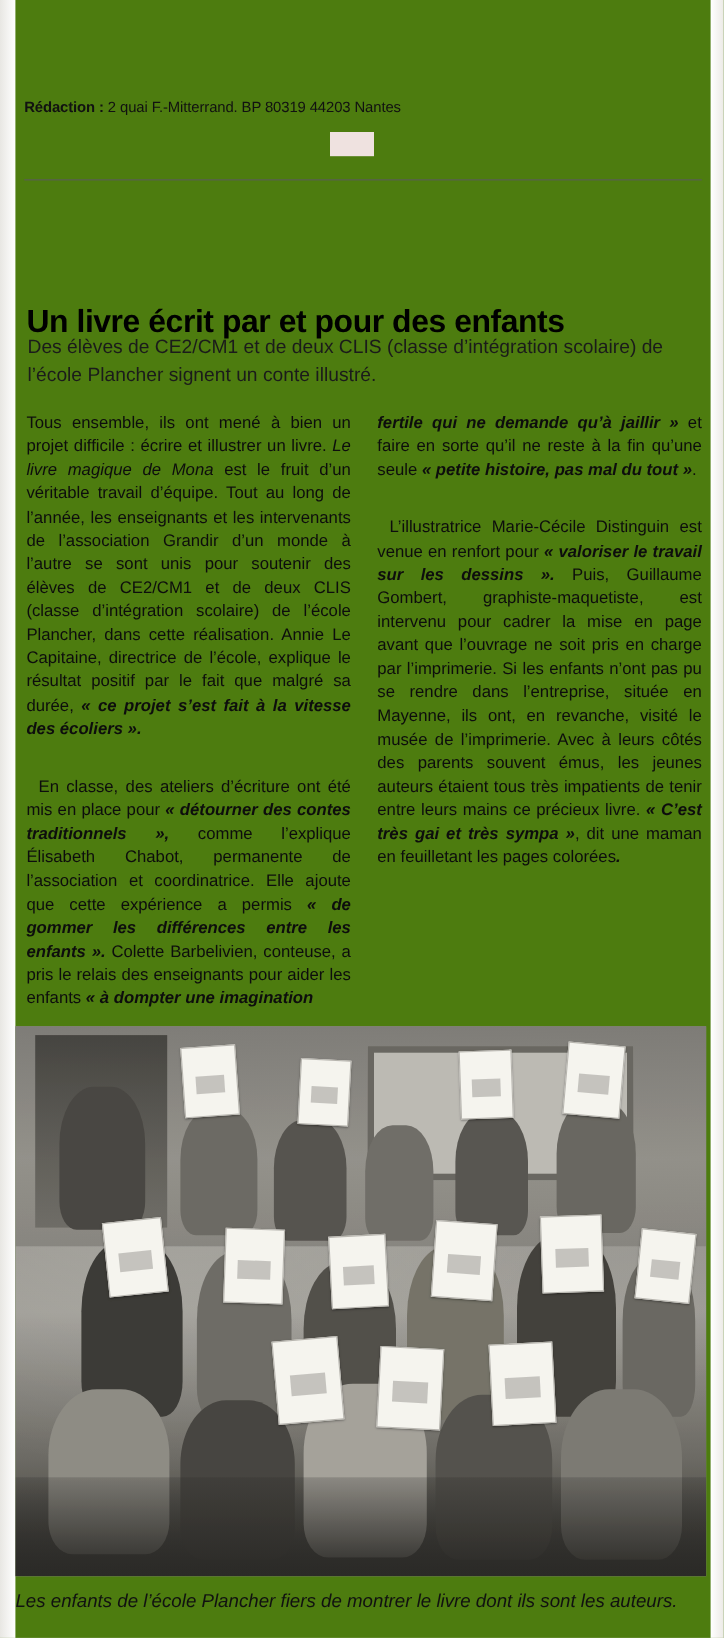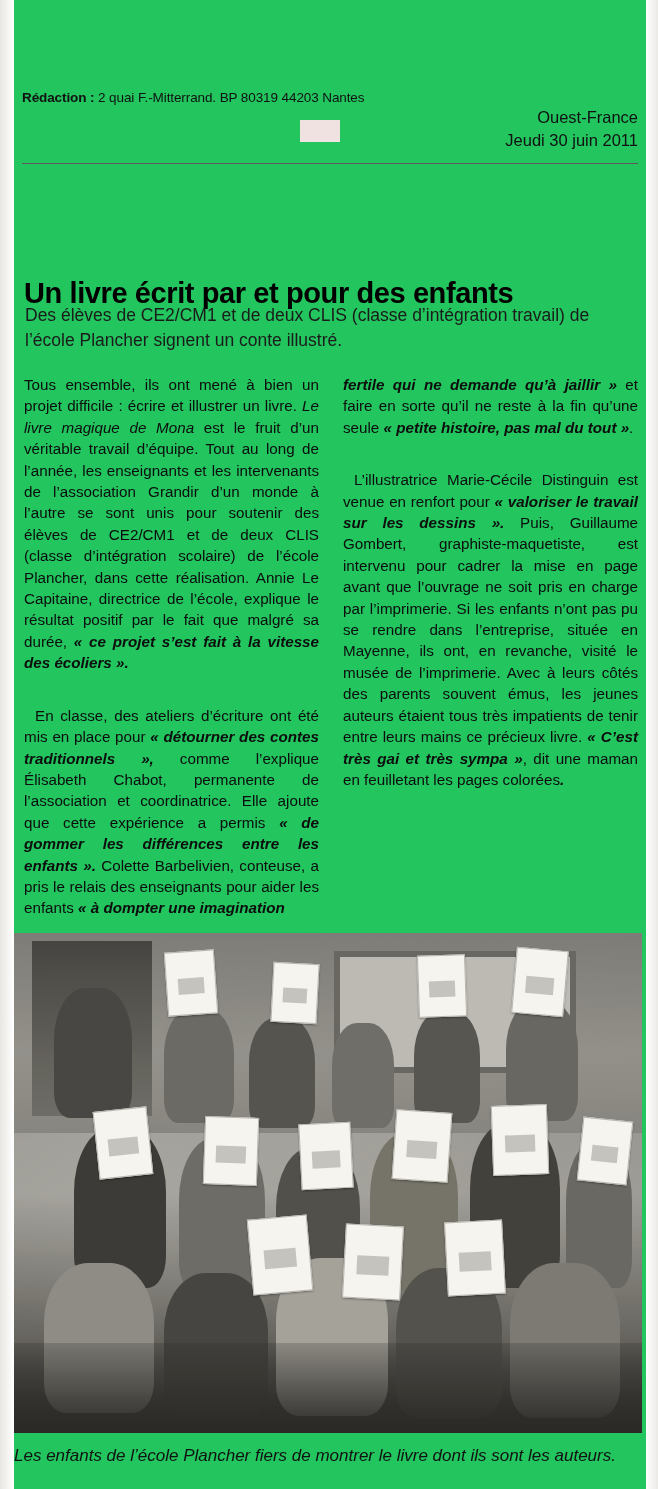--- a/index.html
+++ b/index.html
@@ -14,21 +14,21 @@
     color: #000;
     position: relative;
     overflow: hidden;
   }
 
   
   .page {
     position: relative;
     width: 658px;
     height: 1489px;
-    background: #22c55e;
+    background: #4d7c0f;
   }
 
   
   .scan-edge-left {
     position: absolute;
     left: 0; top: 0;
     width: 14px; height: 1489px;
     background: linear-gradient(to right, #e8e7e3, #ffffff);
   }
   .scan-edge-right {
@@ -220,32 +220,28 @@
 
   <div class="scan-edge-left"></div>
   <div class="scan-edge-right"></div>
 
   <div class="masthead">
     <div class="masthead-left">
       <div>
         <span class="lbl">Rédaction :</span><span> 2 quai F.-Mitterrand. BP 80319 44203 Nantes</span>
       </div>
     </div>
-    <div class="masthead-right">
-      <div>Ouest-France</div>
-      <div>Jeudi 30 juin 2011</div>
-    </div>
   </div>
   <div class="rule"></div>
 
   <div class="ghost" style="left:300px; top:120px; width:40px; height:22px; background:#efe2e0;"></div>
   <div class="ghost-col"></div>
 
   <h1 class="headline">Un livre écrit par et pour des enfants</h1>
-  <div class="standfirst">Des élèves de CE2/CM1 et de deux CLIS (classe d’intégration travail) de l’école Plancher signent un conte illustré.</div>
+  <div class="standfirst">Des élèves de CE2/CM1 et de deux CLIS (classe d’intégration scolaire) de l’école Plancher signent un conte illustré.</div>
 
   <div class="columns">
 
     <div class="col">
       <p>
         <span>Tous ensemble, ils ont mené à bien un projet difficile : écrire et illustrer un livre. </span><span class="i">Le livre magique de Mona</span><span> est le fruit d’un véritable travail d’équipe. Tout au long de l’année, les enseignants et les intervenants de l’association Grandir d’un monde à l’autre se sont unis pour soutenir des élèves de CE2/CM1 et de deux CLIS (classe d’intégration scolaire) de l’école Plancher, dans cette réalisation. Annie Le Capitaine, directrice de l’école, explique le résultat positif par le fait que malgré sa durée, </span><span class="b">« ce projet s’est fait à la vitesse des écoliers ».</span>
       </p>
       <p class="indent">
         <span>En classe, des ateliers d’écriture ont été mis en place pour </span><span class="b">« détourner des contes traditionnels »,</span><span> comme l’explique Élisabeth Chabot, permanente de l’association et coordinatrice. Elle ajoute que cette expérience a permis </span><span class="b">« de gommer les différences entre les enfants ».</span><span> Colette Barbelivien, conteuse, a pris le relais des enseignants pour aider les enfants </span><span class="b">« à dompter une imagination</span>
       </p>

